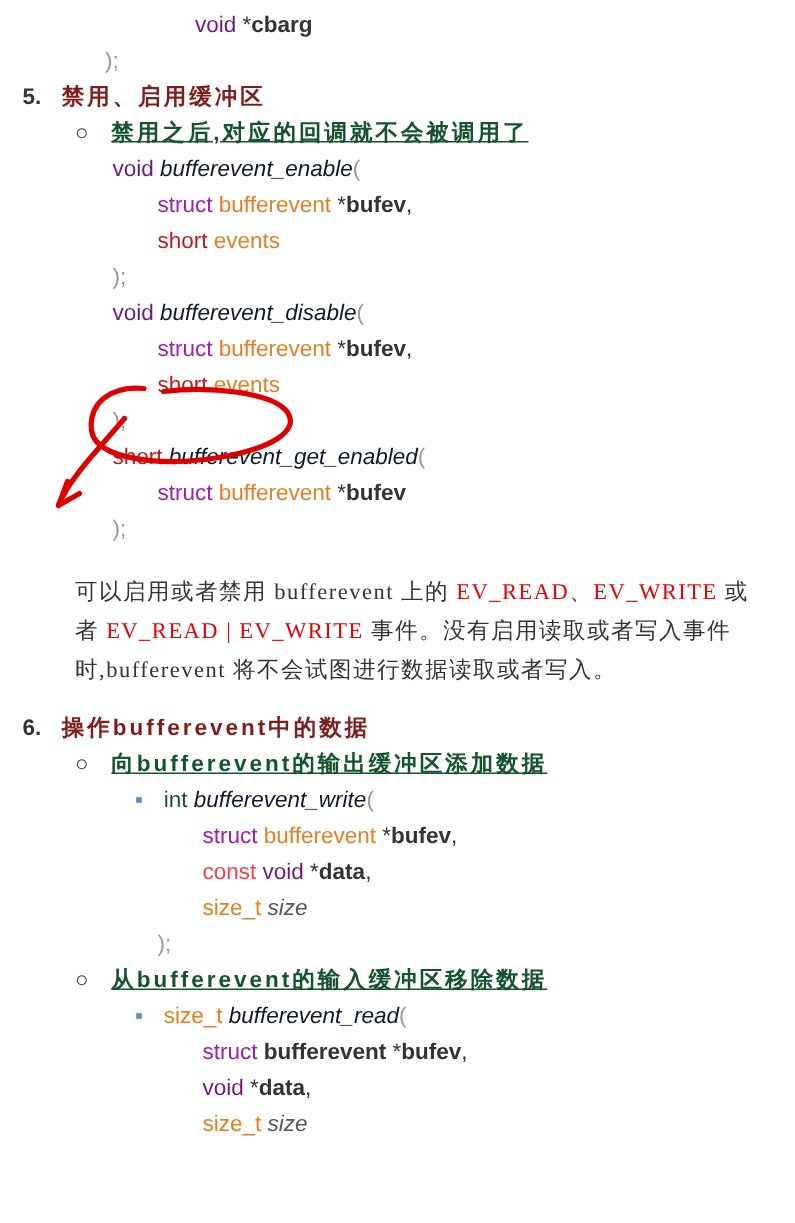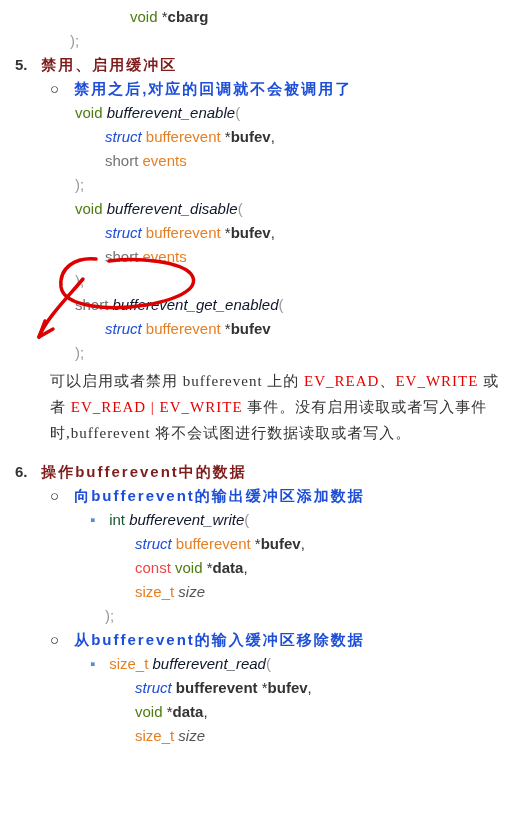--- a/index.html
+++ b/index.html
@@ -9,23 +9,23 @@
     }
     body {
       font-family: "Microsoft YaHei", "SimSun", sans-serif;
       font-size: 15px;
       background: #fff;
       color: #333;
       width: 530px;
       padding: 5px 15px;
       position: relative;
     }
-    .kw-void { color: #4d7c0f; }
-    .kw-struct { color: #1d4ed8; font-style: italic; }
-    .kw-short { color: #737373; }
+    .kw-void { color: #701a75; }
+    .kw-struct { color: #a21caf; }
+    .kw-short { color: #b91c1c; }
     .kw-int { color: #14532d; }
     .kw-const { color: #ef4444; }
     .type-name { color: #e67e22; }
     .func-name { color: #0f172a; font-style: italic; }
     .param-name { color: #333; font-weight: bold; }
     .param-name-light { color: #555; font-style: italic; }
     .paren { color: #999; }
     .semi { color: #999; }
     
     .list-num {
@@ -46,38 +46,39 @@
       width: 20px;
       vertical-align: top;
     }
     .bullet-square {
       display: inline-block;
       width: 15px;
       color: #5a8dc4;
       vertical-align: top;
     }
     .sub-text {
-      color: #1d4ed8;
+      color: #14532d;
       font-weight: bold;
       letter-spacing: 2px;
+      text-decoration: underline;
     }
     .indent-0 { padding-left: 55px; }
     .indent-01 { padding-left: 115px; }
     .indent-1 { padding-left: 35px; }
     .indent-2 { padding-left: 60px; }
     .indent-3 { padding-left: 90px; }
     .indent-4 { padding-left: 120px; }
     .indent-5 { padding-left: 75px; }
     
     .line { line-height: 24px; white-space: nowrap; }
     
     .desc-block {
       padding-left: 35px;
       line-height: 26px;
-      margin-top: 3px;
+      margin-top: 17px;
       margin-bottom: 14px;
       font-family: "KaiTi", "STKaiti", "SimSun", serif;
       letter-spacing: 1px;
     }
     .red-text { color: #e60000; font-weight: normal; }
     
     .annotation {
       position: absolute;
       left: 31px;
       top: 249px;

